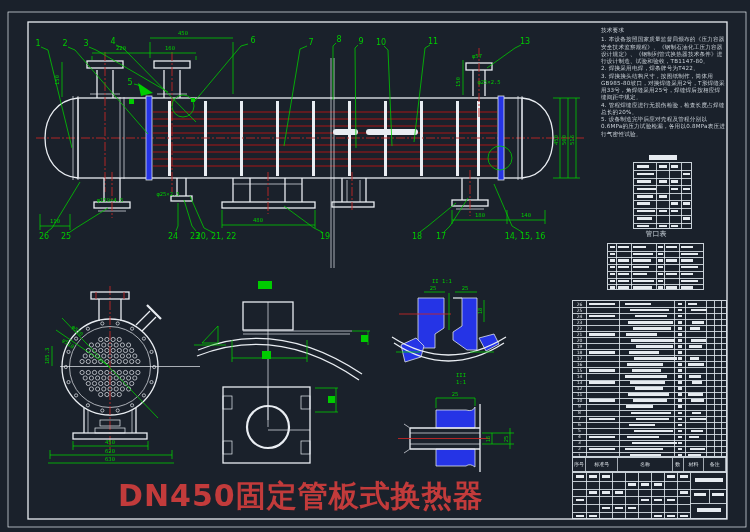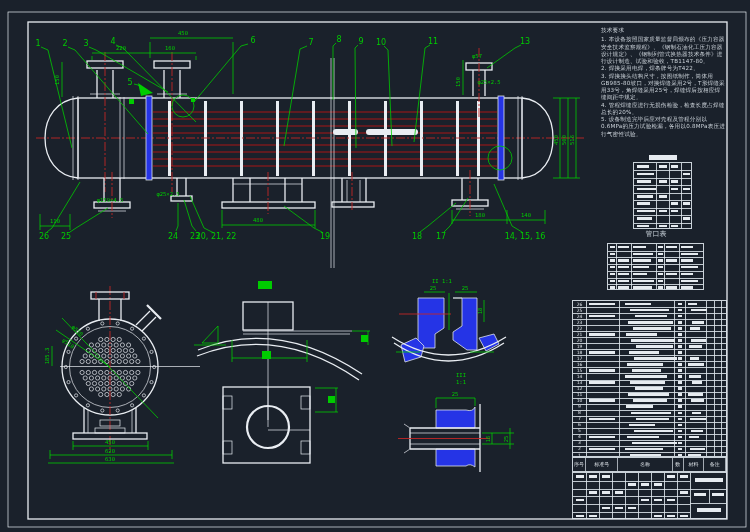--- a/index.html
+++ b/index.html
@@ -766,14 +766,15 @@
       <div class="blob" style="left: 106.5px; top: 41.55px; width: 8px; height: 2.5px;"></div>
       <div class="hl" style="top: 16px; left: 117px; width: 36px;"></div>
       <div class="hl" style="top: 30px; left: 117px; width: 36px;"></div>
       <div class="vl" style="left: 136px; top: 16px; height: 14px;"></div>
       <div class="blob" style="left: 122px; top: 5px; width: 28px; height: 4px;"></div>
       <div class="blob" style="left: 121px; top: 20px; width: 12px; height: 3px;"></div>
       <div class="blob" style="left: 139px; top: 20px; width: 12px; height: 3px;"></div>
       <div class="blob" style="left: 124px; top: 35px; width: 24px; height: 4px;"></div>
     </div>
 
+<div id="main-title">DN450固定管板式换热器</div>
 
 </div>
 
 </body></html>

